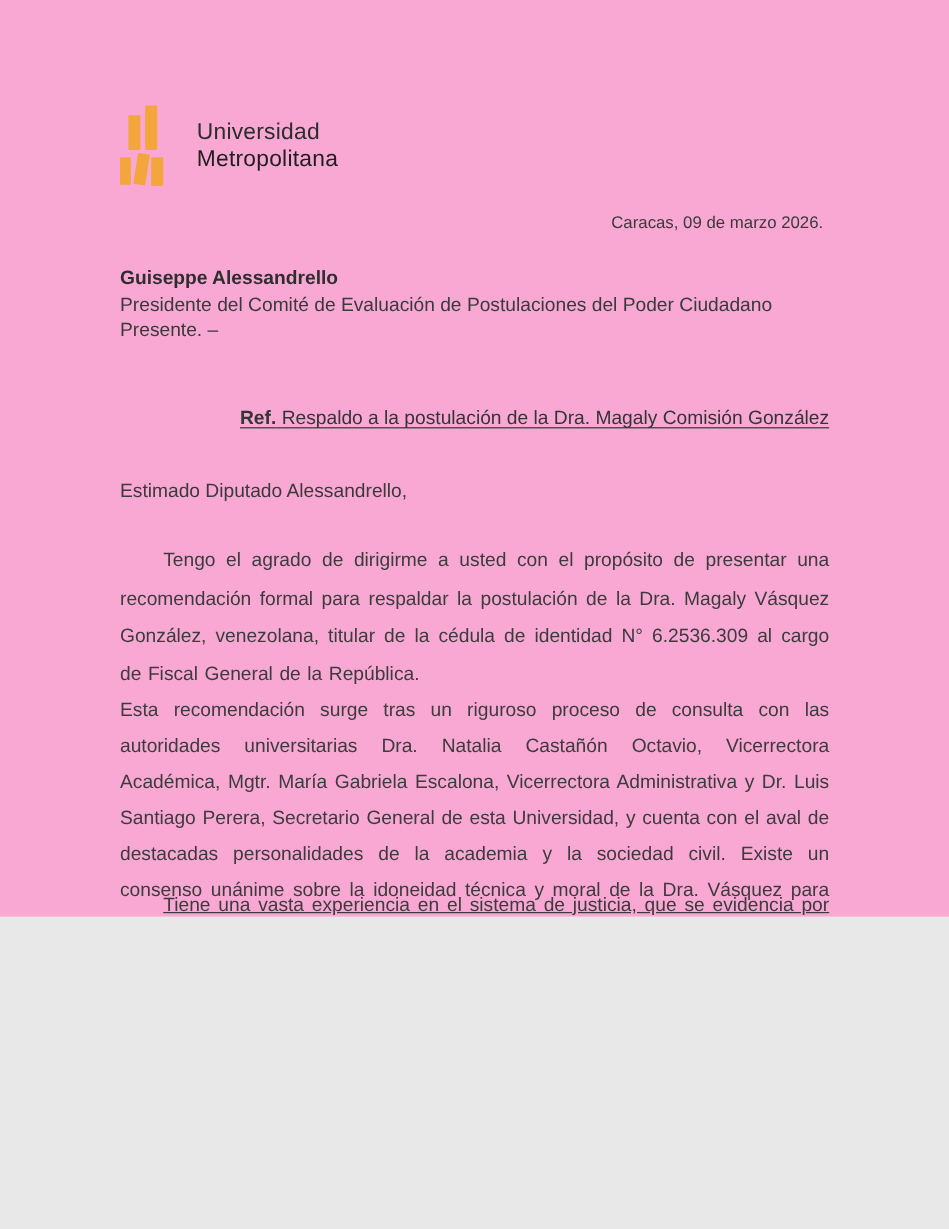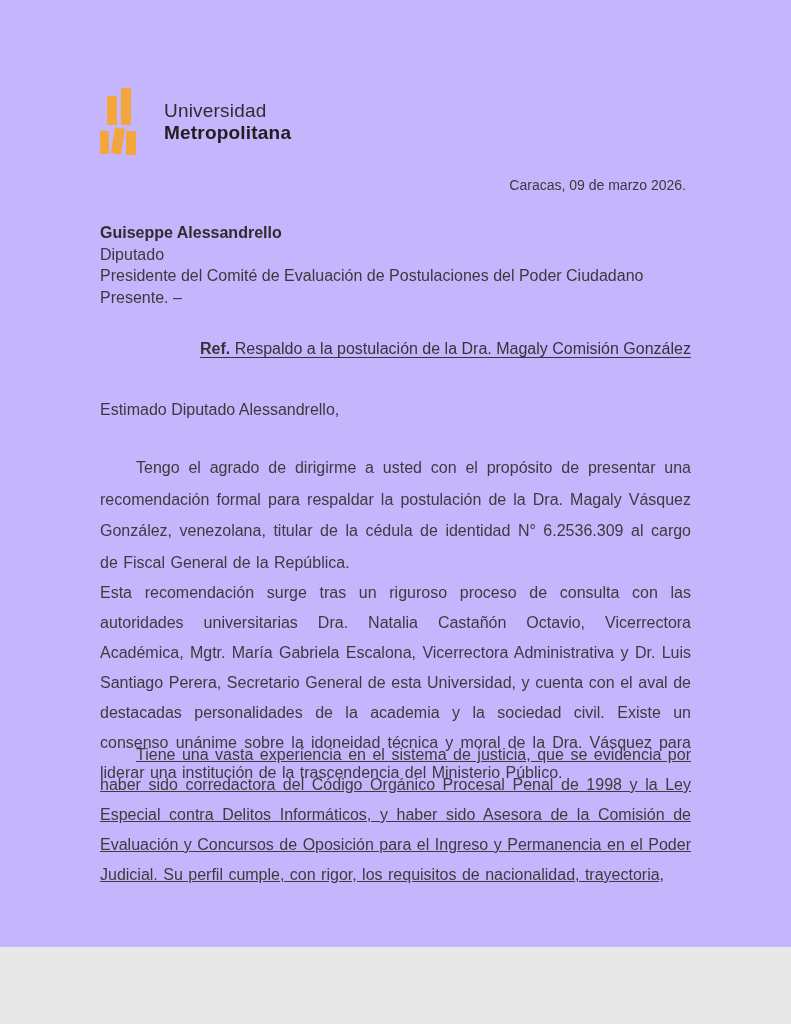--- a/index.html
+++ b/index.html
@@ -2,23 +2,23 @@
 <html style="--logo-color: #F2A63C;"><head>
 <meta charset="utf-8">
 <style>
   * { margin: 0; padding: 0; box-sizing: border-box; }
   html, body { background: #e8e8e8; }
   body { font-family: "Liberation Sans", sans-serif; }
 
   .page {
     position: relative;
     width: 791px;
-    height: 947px;
+    height: 764px;
     margin: 0 auto;
-    background: #c4b5fd;
+    background: #f9a8d4;
     color: #3a3a3a;
     overflow: hidden;
   }
 
   
   .letterhead { position: absolute; left: 100px; top: 86px; }
 
   .logo {
     position: absolute;
     left: 0; top: 2px;
@@ -30,21 +30,21 @@
     border-radius: 1px;
   }
   .logo .b1 { left: 7px;  top: 8px;  width: 10px; height: 29px; }
   .logo .b2 { left: 21px; top: 0px;  width: 10px; height: 37px; }
   .logo .b3 { left: 0px;  top: 43px; width: 9px;  height: 23px; }
   .logo .b4 { left: 13px; top: 40px; width: 10px; height: 26px; transform: rotate(9deg); }
   .logo .b5 { left: 26px; top: 43px; width: 10px; height: 24px; }
 
   .logo-text { position: absolute; left: 64px; top: 14px; white-space: nowrap; }
   .logo-text .line1 { font-size: 19px; color: #2d2d2d; letter-spacing: 0.2px; }
-  .logo-text .line2 { font-size: 19px; font-weight: bold; color: #1f1f1f; letter-spacing: 0.2px; text-align: right; }
+  .logo-text .line2 { font-size: 19px; font-weight: normal; color: #1f1f1f; letter-spacing: 0.2px; text-align: right; }
 
   
   .date-line {
     position: absolute;
     top: 177px; right: 105px;
     font-size: 14px;
     color: #3a3a3a;
   }
 
   .recipient {
@@ -104,21 +104,20 @@
     <div class="logo-text">
       <div class="line1">Universidad</div>
       <div class="line2">Metropolitana</div>
     </div>
   </div>
 
   <div class="date-line">Caracas, 09 de marzo 2026.</div>
 
   <div class="recipient">
     <div class="bold">Guiseppe Alessandrello</div>
-    <div>Diputado</div>
     <div>Presidente del Comité de Evaluación de Postulaciones del Poder Ciudadano</div>
     <div>Presente. –</div>
   </div>
 
   <div class="ref-line">
     <span class="underline">
       <span class="bold">Ref.</span>
       <span>Respaldo a la postulación de la Dra. Magaly Comisión González</span>
     </span>
   </div>

